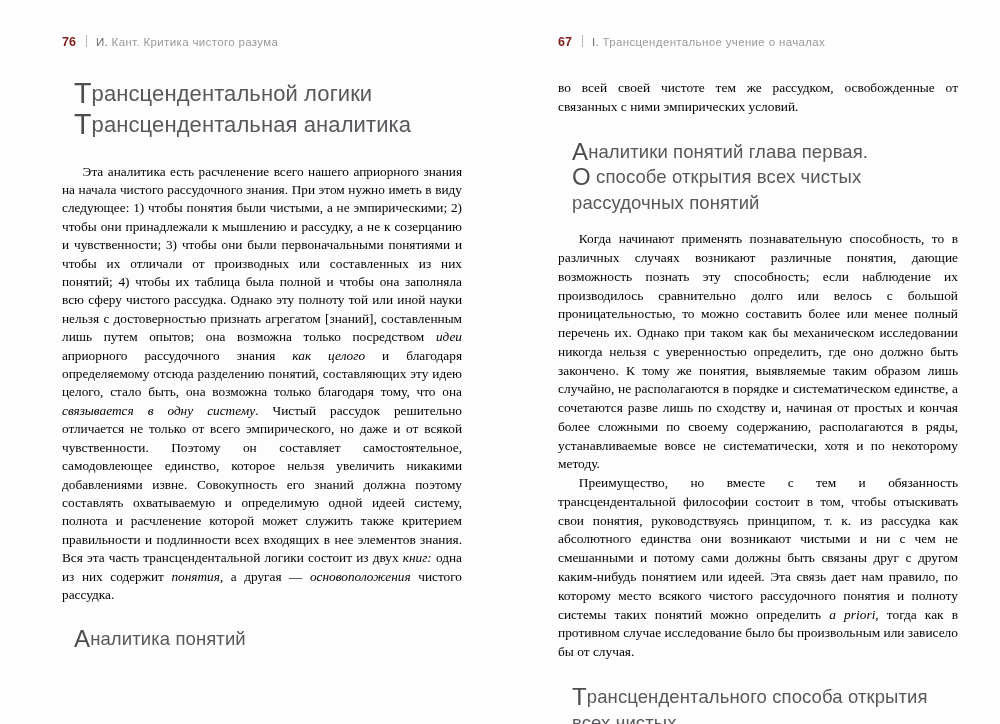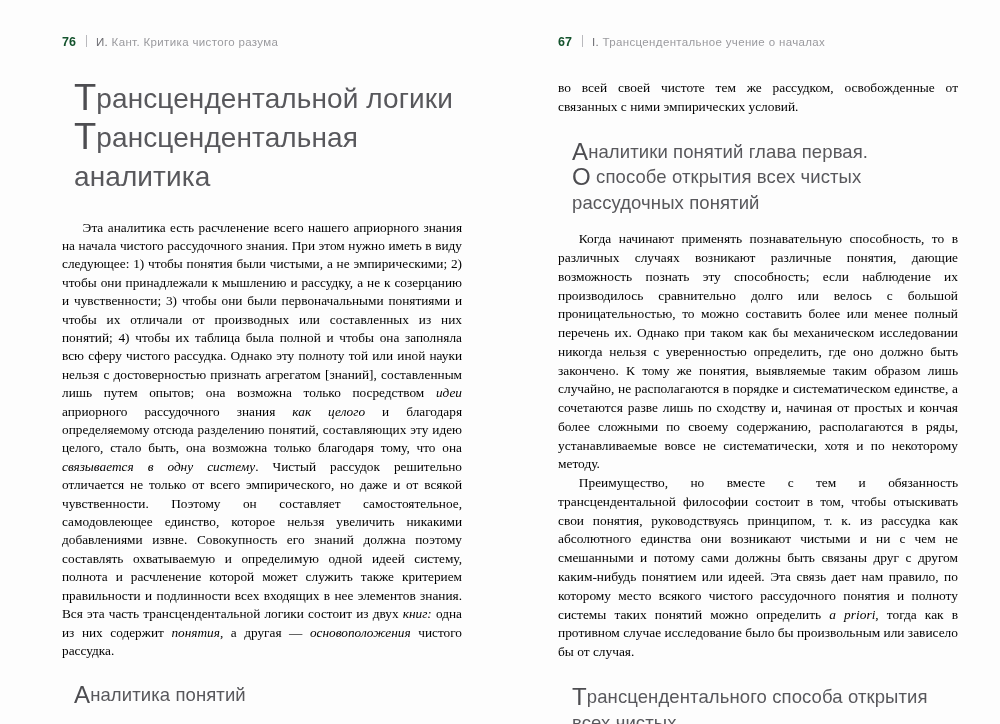--- a/index.html
+++ b/index.html
@@ -41,21 +41,21 @@
     font-family: "Liberation Sans", "DejaVu Sans", sans-serif;
     font-weight: 300;
     color: #8e8e92;
     font-size: 11.5px;
     letter-spacing: 0.35px;
     margin-bottom: 30px;
     white-space: nowrap;
   }
   .folio {
     font-weight: 700;
-    color: #14532d;
+    color: #7f1d1d;
     font-size: 12.5px;
     letter-spacing: 0;
   }
   .rule {
     display: inline-block;
     width: 1px;
     height: 12px;
     background: #b9b9bd;
     margin: 0 9px 0 10px;
     position: relative;
@@ -65,21 +65,21 @@
   .head-text .cap { color: #6e6e73; }
 
   
   .display {
     font-family: "Liberation Sans", "DejaVu Sans", sans-serif;
     font-weight: 300;
     color: #58585c;
     letter-spacing: 0.1px;
   }
   .display-main {
-    font-size: 28px;
+    font-size: 22px;
     line-height: 1.40;
     margin: 0 0 22px 0;
     padding-left: 12px;
   }
   .display-sub {
     font-size: 18.5px;
     line-height: 1.40;
     margin: 22px 0 12px 0;
     padding-left: 12px;
   }

